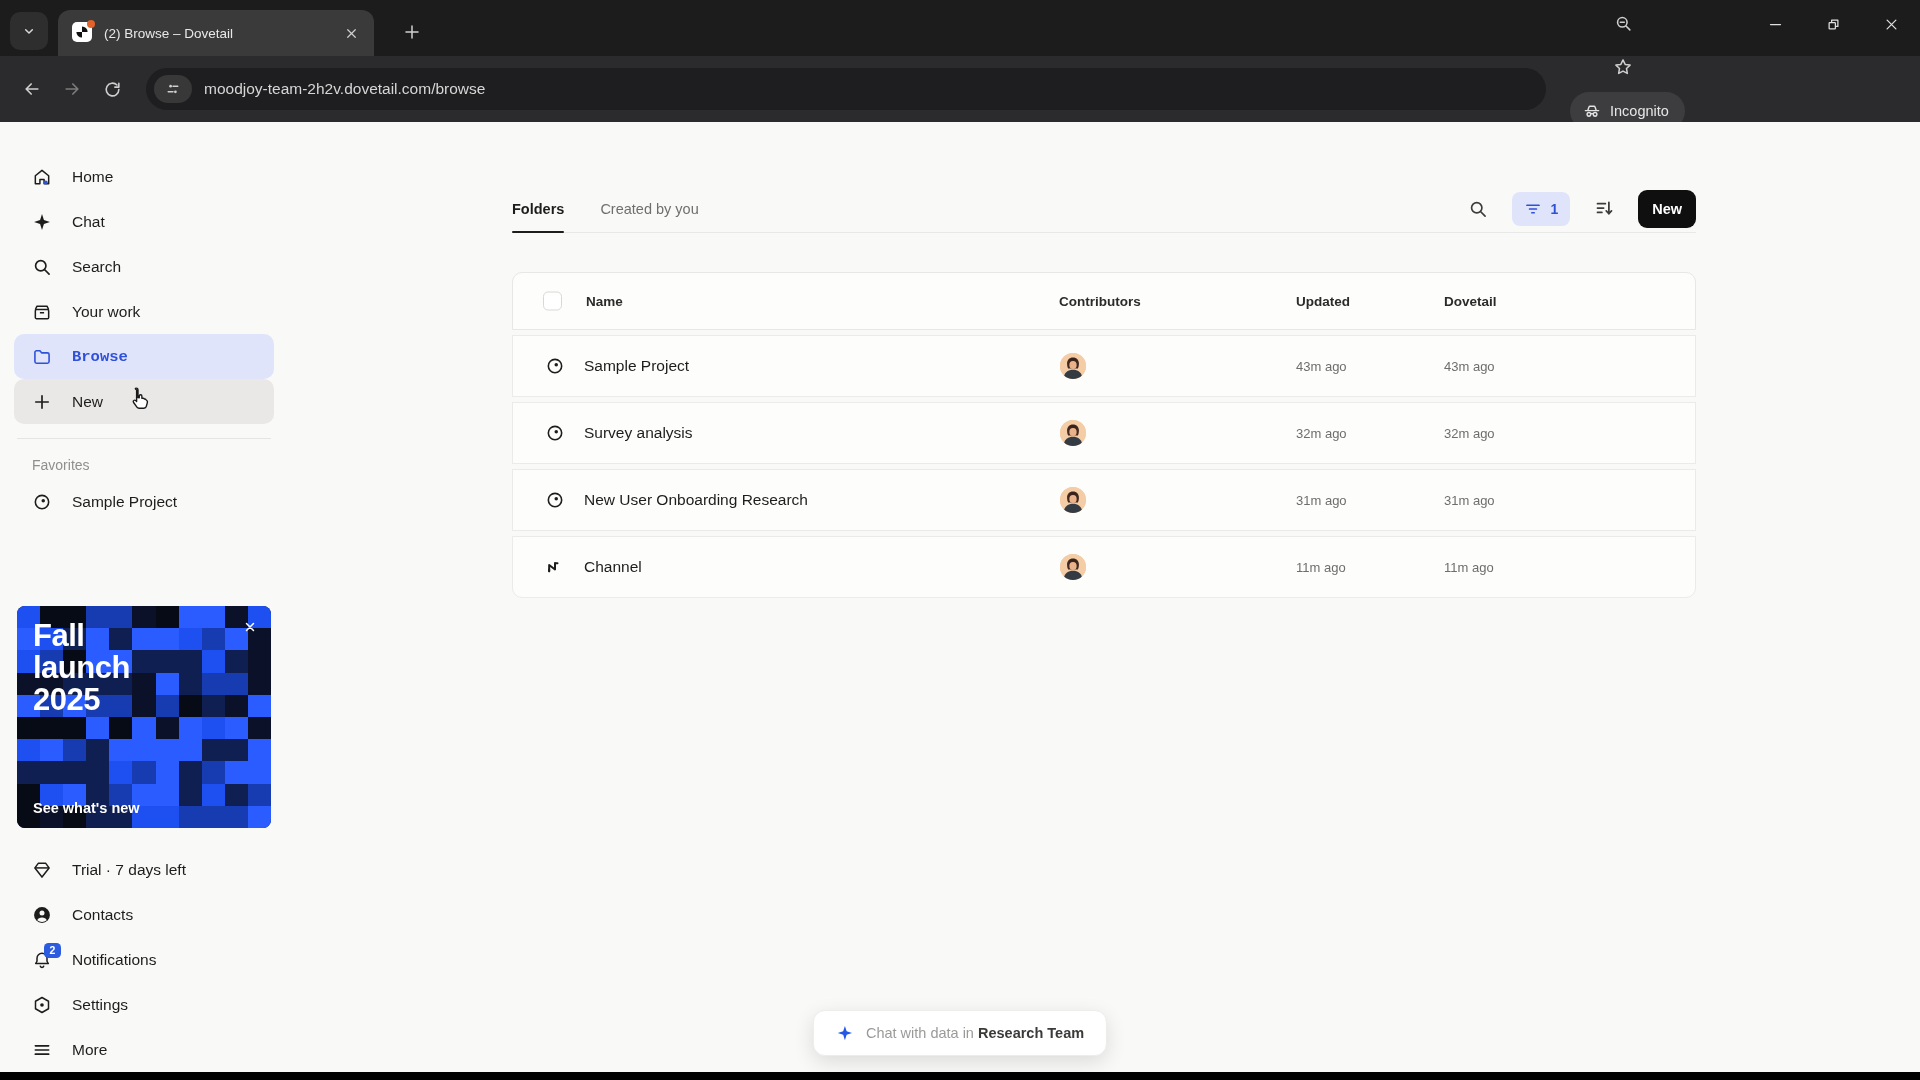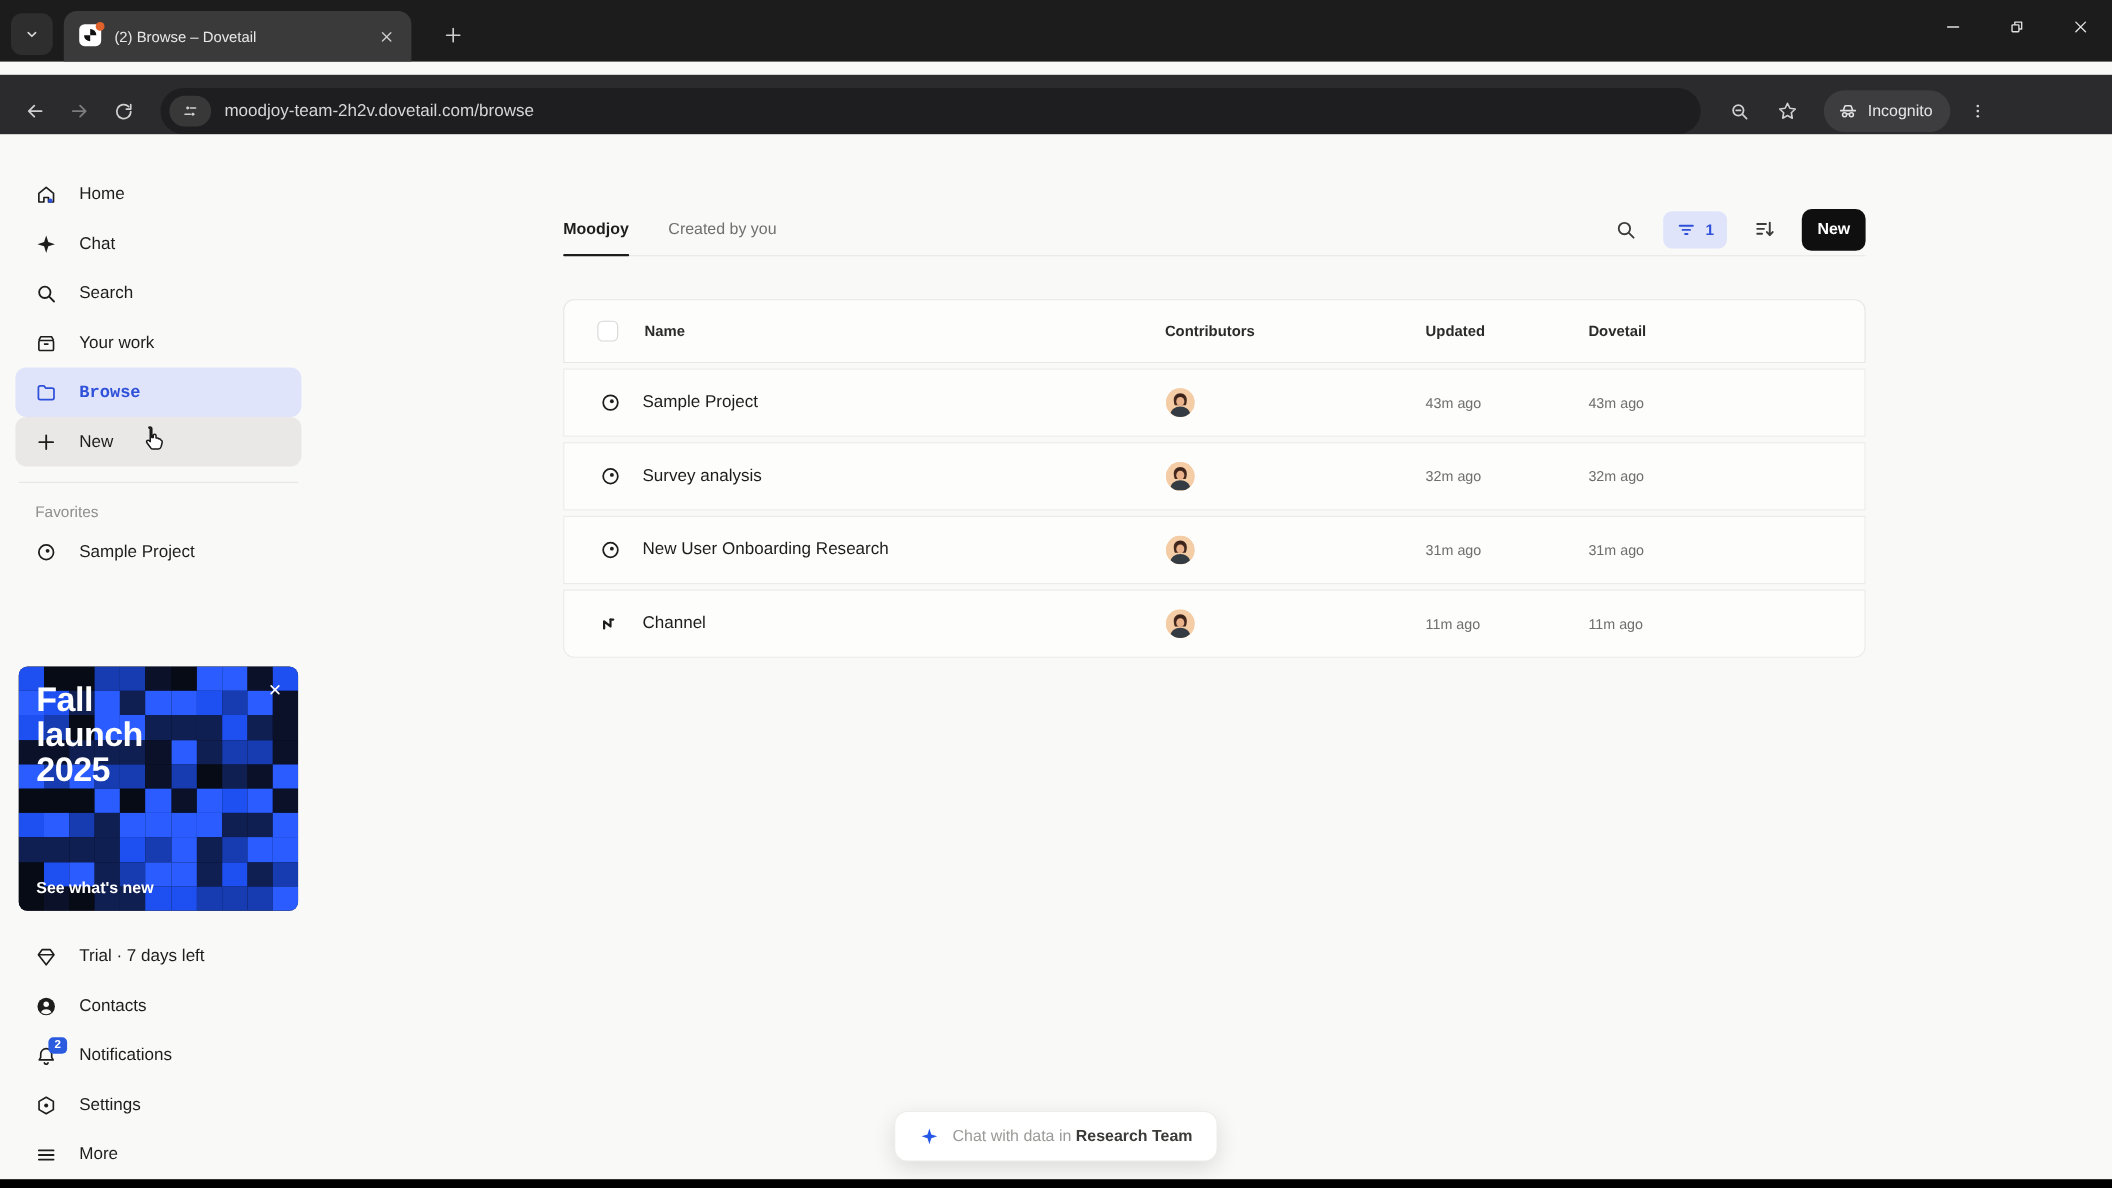--- a/index.html
+++ b/index.html
@@ -13,27 +13,27 @@
   .tab { position:absolute; top:10px; left:58px; width:316px; height:46px; background:#3a3a3a; border-radius:12px 12px 0 0; display:flex; align-items:center; padding:0 12px 0 14px; }
   .favicon { width:22px; height:22px; position:relative; margin-right:10px; flex:none; }
   .favicon .fav-bg { width:20px; height:20px; background:#fff; border-radius:5px; display:flex; align-items:center; justify-content:center; }
   .favicon .fav-dot { position:absolute; top:-2px; right:-1px; width:8px; height:8px; border-radius:50%; background:#e2622b; }
   .tab-title { color:#e8e8e8; font-size:13.5px; white-space:nowrap; overflow:hidden; flex:1; }
   .tab-close { width:22px; height:22px; border-radius:6px; display:flex; align-items:center; justify-content:center; flex:none; }
   .newtab-btn { position:absolute; top:16px; left:396px; width:32px; height:32px; border-radius:8px; display:flex; align-items:center; justify-content:center; }
   .win-controls { position:absolute; top:0; right:0; height:48px; display:flex; }
   .win-btn { width:58px; height:48px; display:flex; align-items:center; justify-content:center; }
 
-  .toolbar { position:absolute; top:68px; left:0; width:1920px; height:66px; background:#2b2b2d; display:flex; align-items:center; }
+  .toolbar { position:absolute; top:56px; left:0; width:1920px; height:66px; background:#2b2b2d; display:flex; align-items:center; }
   .nav-btn { width:40px; height:40px; border-radius:50%; display:flex; align-items:center; justify-content:center; flex:none; }
   .nav-btn.back { margin-left:12px; }
   .urlbar { margin-left:14px; width:1400px; height:42px; background:#1e1e20; border-radius:21px; display:flex; align-items:center; padding:0 16px 0 8px; }
   .tune-chip { width:38px; height:28px; background:#383839; border-radius:14px; display:flex; align-items:center; justify-content:center; margin-right:12px; flex:none; }
   .url-text { color:#d6d6d6; font-size:15.5px; white-space:nowrap; }
-  .toolbar-right { display:flex; align-items:center; margin-left:16px; gap:6px; }
+  .toolbar-right { display:flex; align-items:center; margin-left:16px; gap:6px;flex-direction:column; }
   .tb-icon { width:38px; height:38px; display:flex; align-items:center; justify-content:center; border-radius:50%; }
   .incognito-pill { height:38px; background:#3d3d3f; border-radius:19px; display:flex; align-items:center; gap:8px; padding:0 16px 0 12px; margin-left:8px; color:#e6e6e6; font-size:14.5px; }
 
   
   .page { position:absolute; top:122px; left:0; width:1920px; height:950px; background:#f9f9f8; display:flex; }
   .bottom-strip { position:absolute; left:0; bottom:0; width:1920px; height:8px; background:#000; }
 
   
   .sidebar { width:288px; height:100%; flex:none; padding-top:32px; position:relative; }
   .side-item { margin:0 14px; height:45px; border-radius:10px; display:flex; align-items:center; gap:20px; padding:0 18px; cursor:pointer; position:relative; }
@@ -431,21 +431,21 @@
             </svg>
         </span>
         <span class="lbl">More</span>
       </div>
     </div>
   </div>
 
   <div class="main">
     <div class="main-header">
       <div class="seg-tab active">
-        <span>Moodjoy</span>
+        <span>Folders</span>
       </div>
       <div class="seg-tab">
         <span>Created by you</span>
       </div>
       <div class="header-controls">
         <div class="hc-icon">
           <svg width="20" height="20" viewBox="0 0 24 24" fill="none" stroke="#3c3c3a" stroke-width="2" stroke-linecap="round">
               <circle cx="10.5" cy="10.5" r="6.2"></circle>
               <path d="M15.3 15.3L20.5 20.5"></path>
             </svg>

